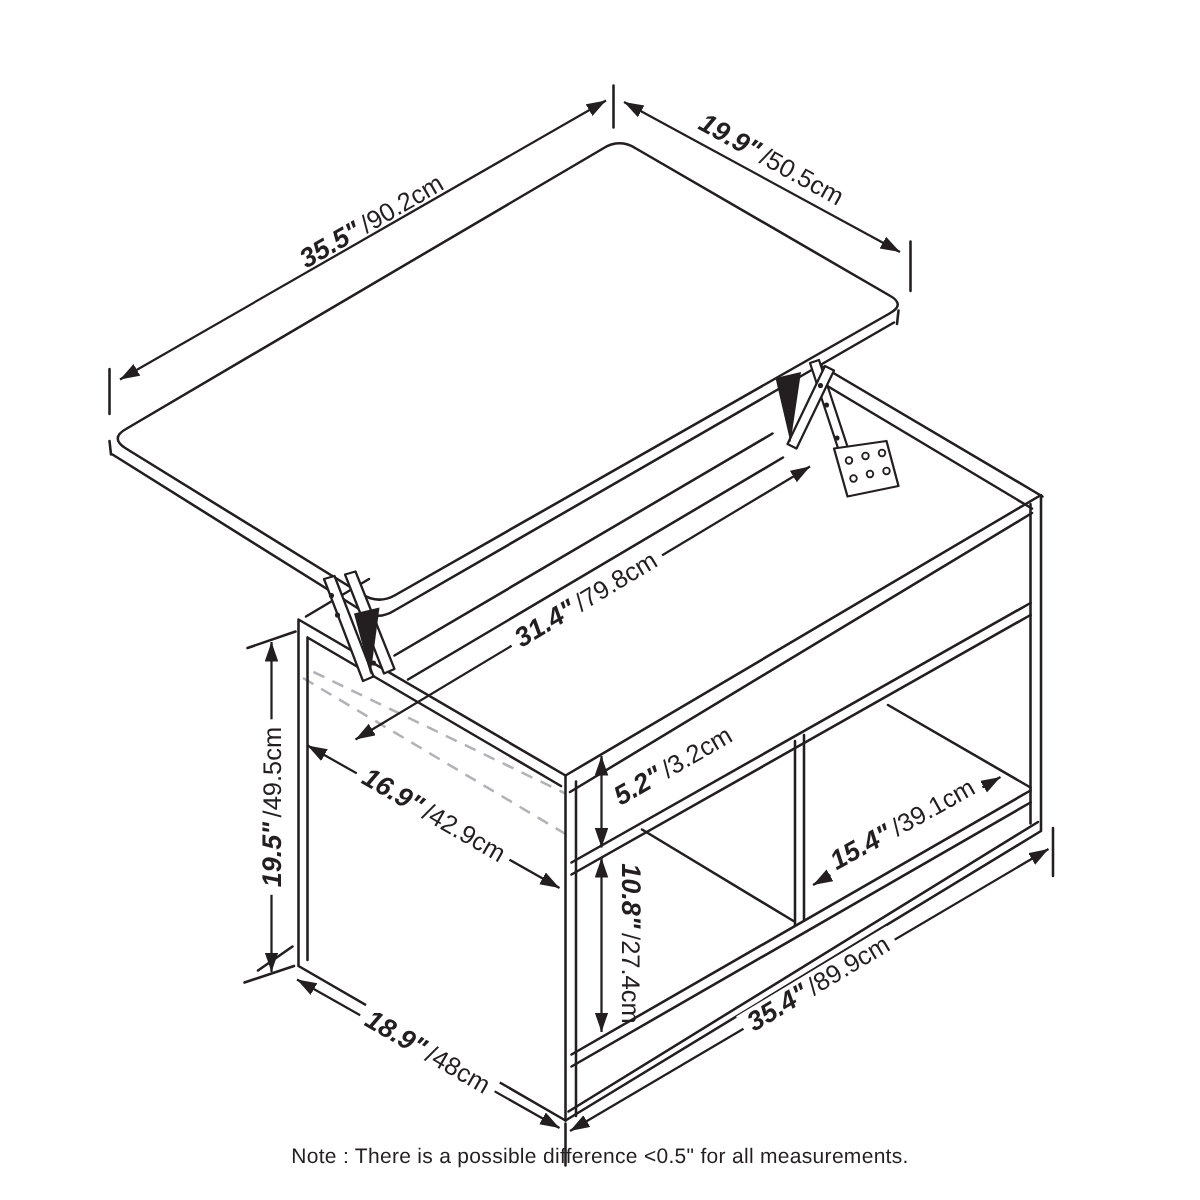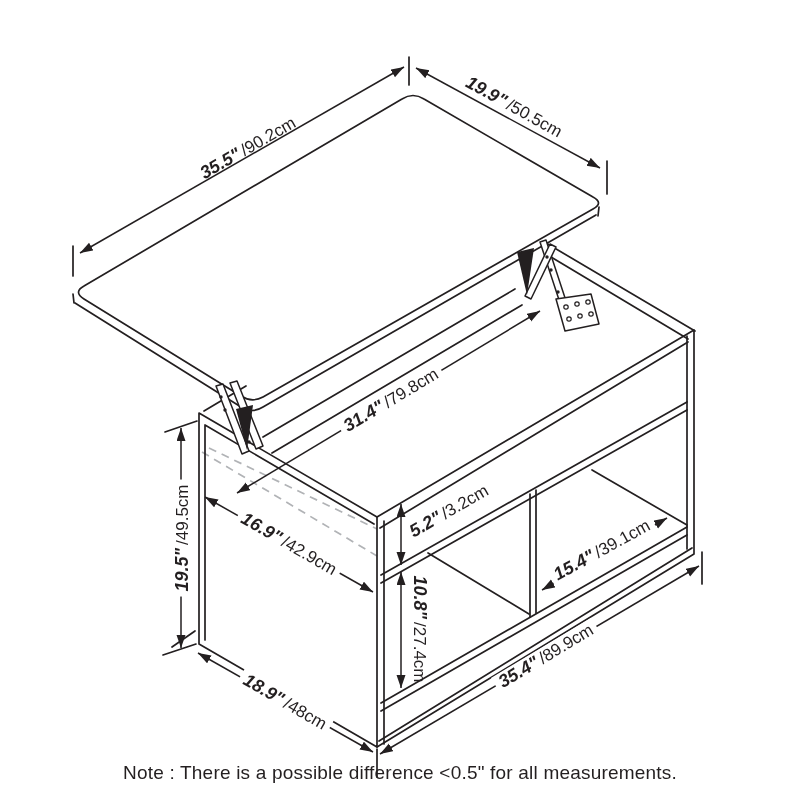--- a/index.html
+++ b/index.html
@@ -26,21 +26,21 @@
   #l-top-length{left:248px;top:148px;transform:translate(-50%,-50%) rotate(-30deg);}
   #l-top-depth{left:514px;top:107px;transform:translate(-50%,-50%) rotate(29deg);}
   #l-inner-length{left:391px;top:400px;transform:translate(-50%,-50%) rotate(-31deg);}
   #l-inner-depth{left:289px;top:544px;transform:translate(-50%,-50%) rotate(30deg);}
   #l-height{left:182px;top:538px;transform:translate(-50%,-50%) rotate(-90deg);}
   #l-top-clearance{left:449px;top:511px;transform:translate(-50%,-50%) rotate(-30deg);}
   #l-cubby-height{left:420px;top:629px;transform:translate(-50%,-50%) rotate(90deg);}
   #l-cubby-width{left:602px;top:550px;transform:translate(-50%,-50%) rotate(-29deg);}
   #l-base-length{left:546px;top:656px;transform:translate(-50%,-50%) rotate(-31deg);}
   #l-base-depth{left:285px;top:702px;transform:translate(-50%,-50%) rotate(30deg);}
-  .note{position:absolute;left:0;right:0;top:762px;text-align:center;font-size:19px;letter-spacing:.2px;color:var(--line-color);}
+  .note{position:absolute;left:0;right:0;top:762px;text-align:center;font-size:14px;letter-spacing:.2px;color:var(--line-color);}
 </style>
 </head>
 <body>
 
 <div class="stage">
 
   <svg width="800" height="800" viewBox="0 0 800 800">
     <defs>
       <marker id="ah-e" markerUnits="userSpaceOnUse" markerWidth="14" markerHeight="10" refX="13" refY="4.5" orient="auto">
         <path d="M0,0 L13,4.5 L0,9 Z" class="fil"></path>

